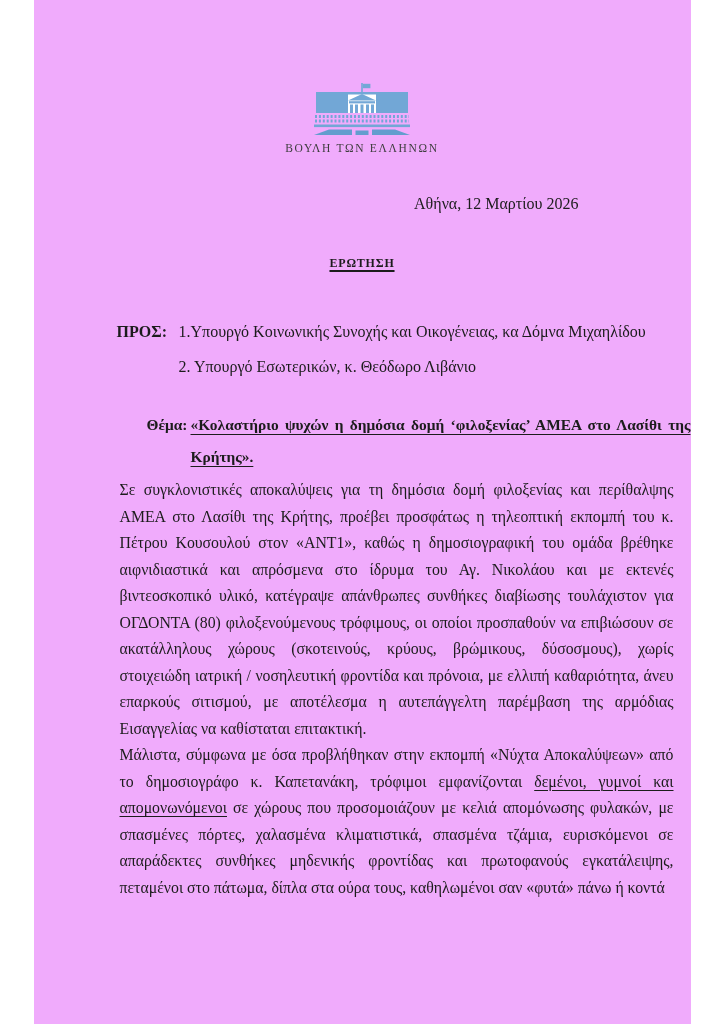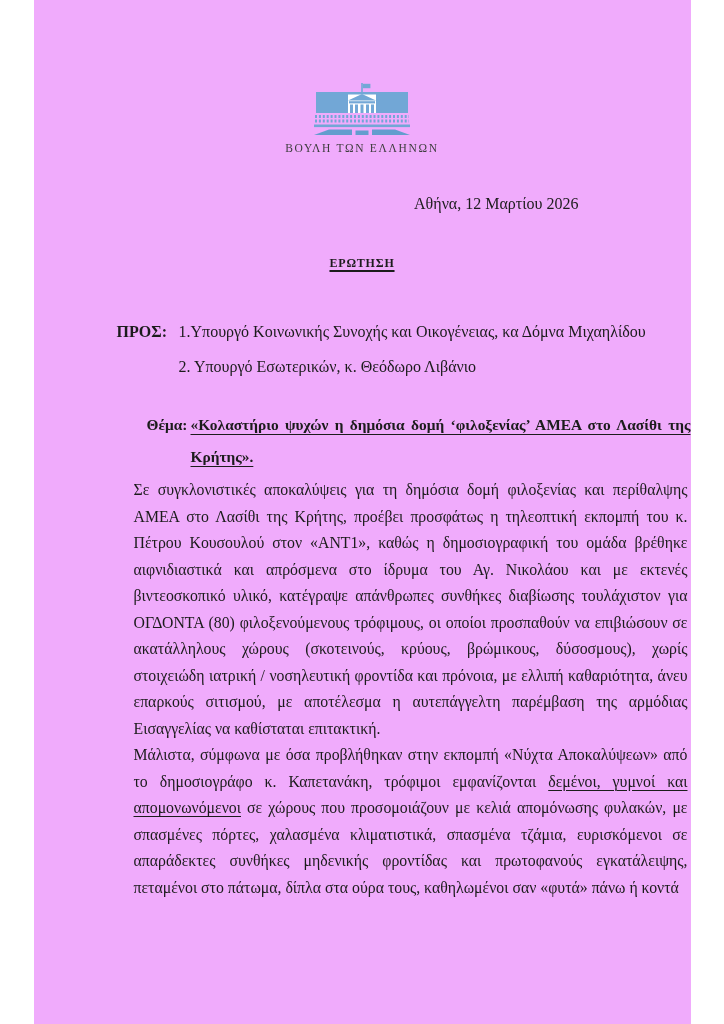--- a/index.html
+++ b/index.html
@@ -35,21 +35,21 @@
     position:absolute; top:409px; left:96px; width:544px;
     display:grid; grid-template-columns:44px 1fr;
     font-size:15.4px; line-height:2.05;margin-left:17px;
   }
   .thema-label { font-weight:bold; }
   .thema-text {
     font-weight:bold; text-align:justify;
     text-decoration:underline; text-underline-offset:3.5px; text-decoration-thickness:1.4px;
   }
   .body-text {
-    position:absolute; top:477px; left:100px; width:554px;
+    position:absolute; top:477px; left:86px; width:554px;
     font-size:15.8px; line-height:1.68; text-align:justify;
   }
   .para { margin:0; }
   .para + .para { }
   .u { text-decoration:underline; text-underline-offset:2.5px; }
 </style>
 </head>
 <body>
 
 <div class="page">

